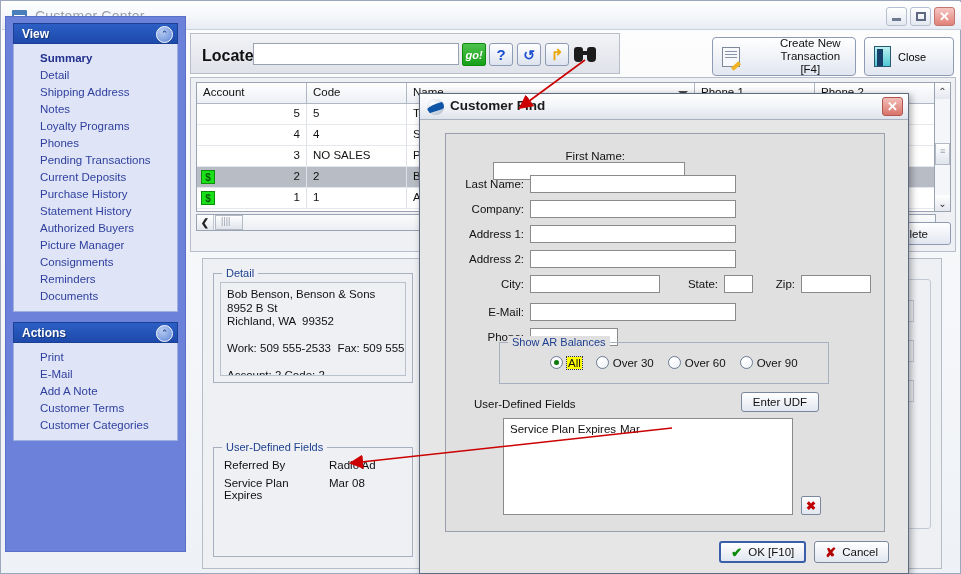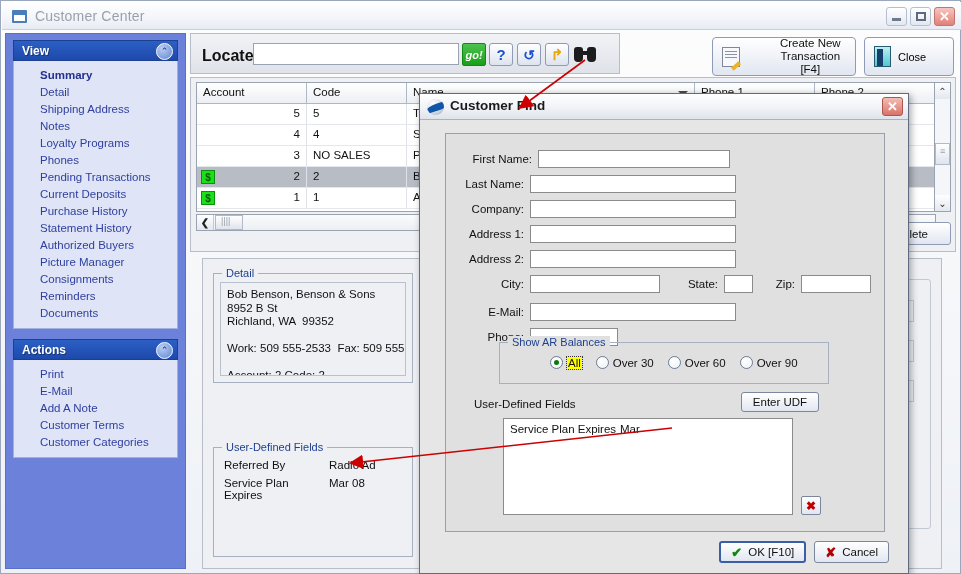--- a/index.html
+++ b/index.html
@@ -45,21 +45,21 @@
   .ctl-btn.close { background: linear-gradient(#f6c6c2, #e08077); border-color: #c2756e; }
   .ctl-btn .g { position: absolute; left: 0; right: 0; top: 0; bottom: 0;
     display: flex; align-items: center; justify-content: center;
     font-size: 11px; color: #55607a; }
   .ctl-btn.close .g { color: #ffffff; font-size: 13px; font-weight: bold; }
   .min-mark { position:absolute; left:5px; bottom:4px; width:9px; height:3px; background:#6b7race; }
   .max-mark { position:absolute; left:5px; top:4px; width:10px; height:9px; border:2px solid #5d6a82; }
 
   
   .sidebar {
-    position: absolute; left: 5px; top: 33px; width: 181px; height: 536px;
+    position: absolute; left: 5px; top: 16px; width: 181px; height: 536px;
     background: #6c81d9;
     border: 1px solid #5a6fc6;
   }
   .panel { margin: 6px 7px 0 7px; }
   .panel-head {
     height: 21px; background: linear-gradient(#2c5fc4, #1d49ab);
     border: 1px solid #1b3f93;
     position: relative;
     display: flex; align-items: center;
   }
@@ -438,21 +438,21 @@
   <div class="dlg">
     <div class="dlg-title">
       <span class="dlg-ico"></span>
       <span class="dlg-name">Customer Find</span>
       <span class="dlg-close">✕</span>
     </div>
 
     <div class="dlg-body">
       <div class="dlg-panel">
 
-        <div class="frow" style="left:8px; top:16px; width:280px;">
+        <div class="frow" style="left:0; top:16px; width:280px;flex-direction:column;">
           <span class="flabel" style="width:78px;">First Name:</span>
           <input class="finput" style="width: 192px; margin-left: 6px;" value="">
         </div>
         <div class="frow" style="left:0; top:41px; width:300px;">
           <span class="flabel" style="width:78px;">Last Name:</span>
           <input class="finput" style="width: 206px; margin-left: 6px;" value="">
         </div>
         <div class="frow" style="left:0; top:66px; width:300px;">
           <span class="flabel" style="width:78px;">Company:</span>
           <input class="finput" style="width: 206px; margin-left: 6px;" value="">

